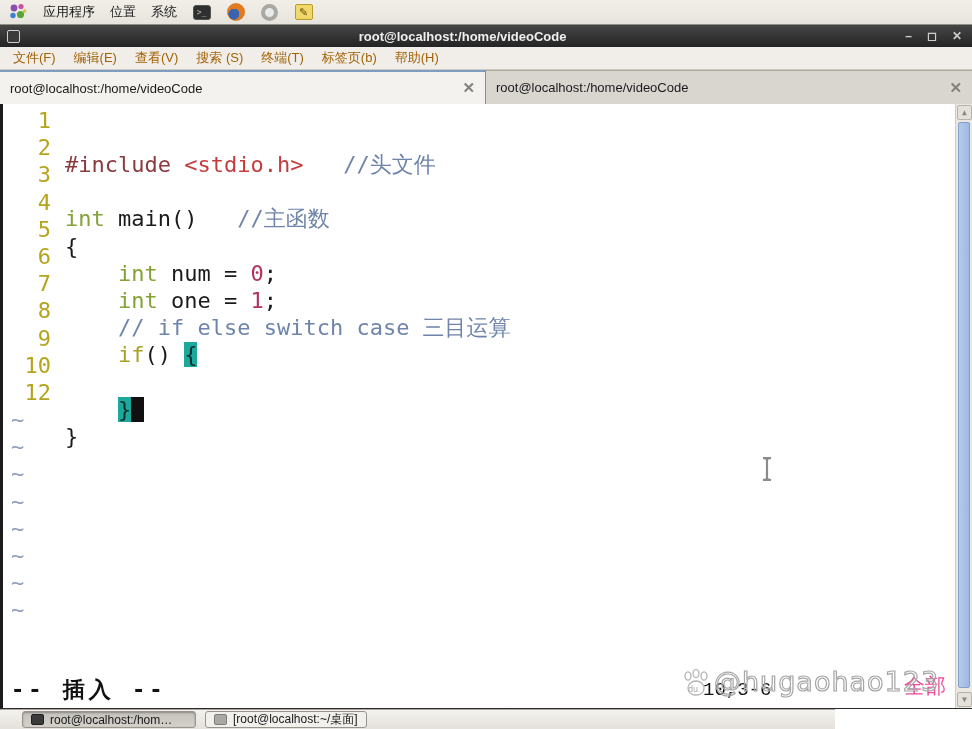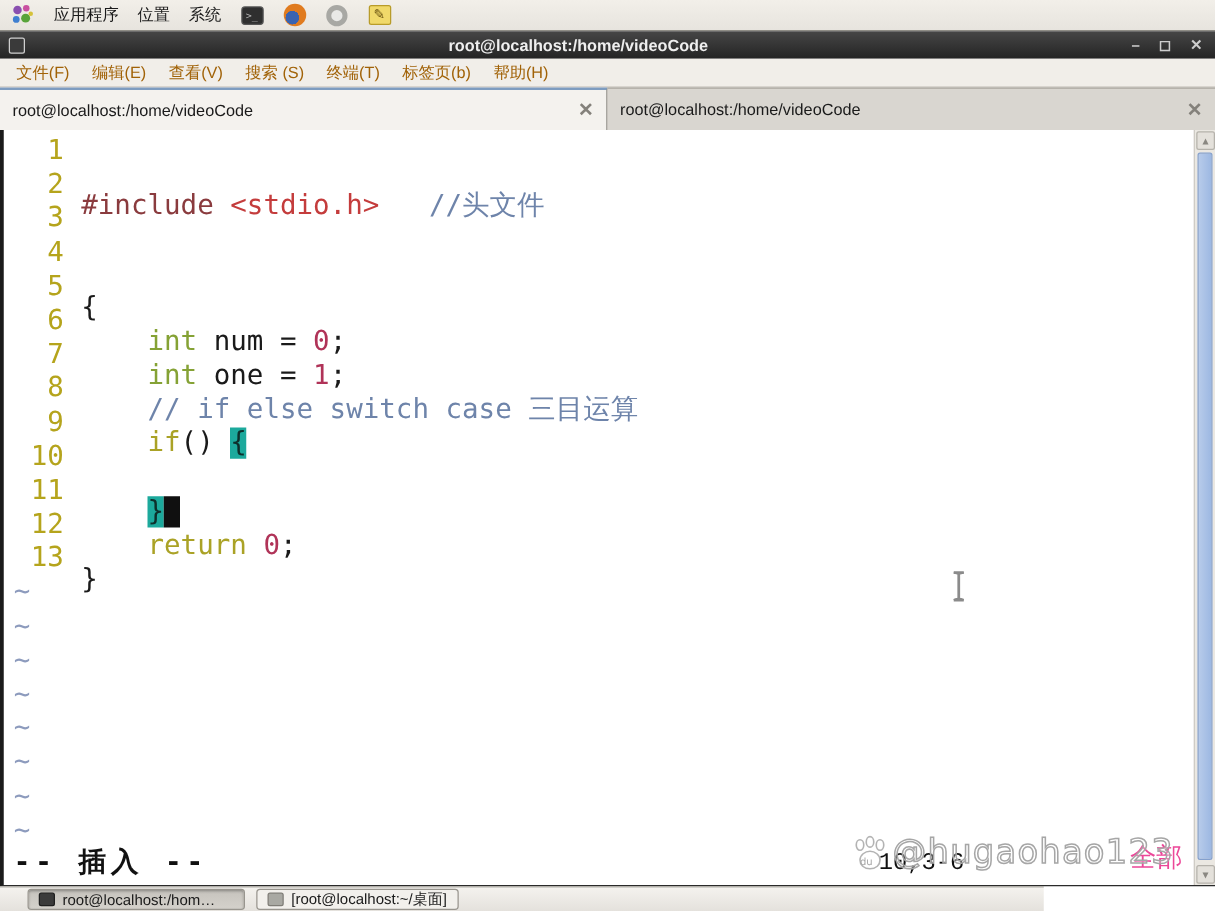--- a/index.html
+++ b/index.html
@@ -155,31 +155,29 @@
   <div class="tab inactive">
     <span class="tab-title">root@localhost:/home/videoCode</span>
     <span class="tab-close">✕</span>
   </div>
 </div>
 
 <div id="vim">
   <div id="lines">
       <div class="vline"><span class="gut">1</span><span class="code"><span class="s-pre">#include</span><span class="s-pln"> </span><span class="s-str">&lt;stdio.h&gt;</span><span class="s-pln">   </span><span class="s-com">//头文件</span></span></div>
       <div class="vline"><span class="gut">2</span><span class="code"></span></div>
-      <div class="vline"><span class="gut">3</span></div>
+      <div class="vline"><span class="gut">3</span><span class="code"><span class="s-typ">int</span><span class="s-pln"> main()   </span><span class="s-com">//主函数</span></span></div>
       <div class="vline"><span class="gut">4</span><span class="code"><span class="s-pln">{</span></span></div>
       <div class="vline"><span class="gut">5</span><span class="code"><span class="s-pln">    </span><span class="s-typ">int</span><span class="s-pln"> num = </span><span class="s-num">0</span><span class="s-pln">;</span></span></div>
       <div class="vline"><span class="gut">6</span><span class="code"><span class="s-pln">    </span><span class="s-typ">int</span><span class="s-pln"> one = </span><span class="s-num">1</span><span class="s-pln">;</span></span></div>
       <div class="vline"><span class="gut">7</span><span class="code"><span class="s-pln">    </span><span class="s-com">// if else switch case 三目运算</span></span></div>
       <div class="vline"><span class="gut">8</span><span class="code"><span class="s-pln">    </span><span class="s-stm">if</span><span class="s-pln">() </span><span class="s-brc">{</span></span></div>
       <div class="vline"><span class="gut">9</span><span class="code"></span></div>
       <div class="vline"><span class="gut">10</span><span class="code"><span class="s-pln">    </span><span class="s-brc">}</span><span class="s-cur"> </span></span></div>
-      <div class="vline"><span class="gut">11</span><span class="code"><span class="s-pln">    </span><span class="s-stm">return </span><span class="s-num">0</span><span class="s-pln">;</span></span></div>
       <div class="vline"><span class="gut">12</span><span class="code"><span class="s-pln">}</span></span></div>
-      <div class="vline"><span class="gut">13</span><span class="code"></span></div>
     </div>
   <div id="tildes">
       <div class="tline">~</div>
       <div class="tline">~</div>
       <div class="tline">~</div>
       <div class="tline">~</div>
       <div class="tline">~</div>
       <div class="tline">~</div>
       <div class="tline">~</div>
       <div class="tline">~</div>

